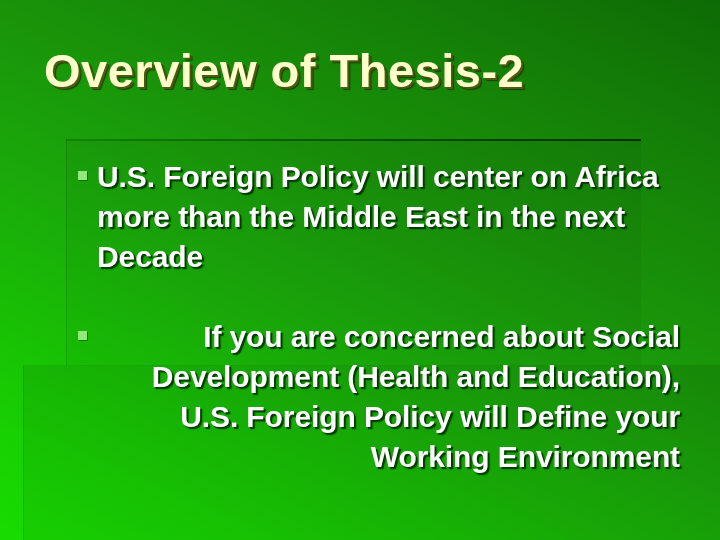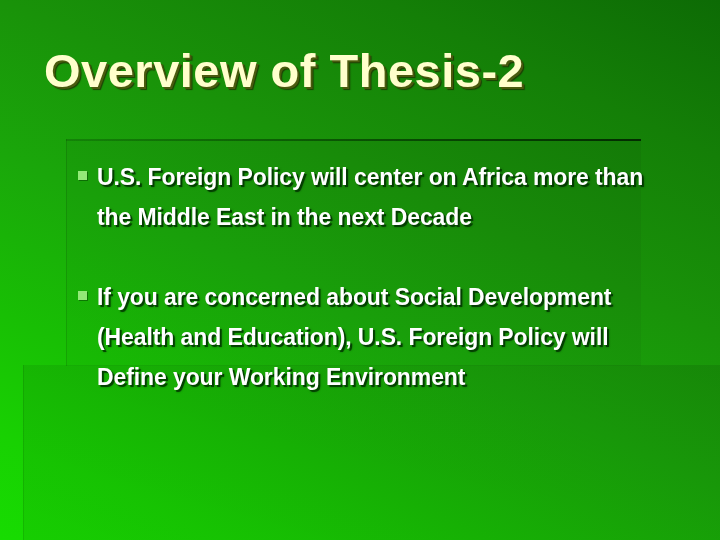--- a/index.html
+++ b/index.html
@@ -90,30 +90,30 @@
   #body {
     position: absolute;
     left: 70px;
     top: 157px;
     width: 610px;
   }
   .bullet-item {
     position: relative;
     padding-left: 27px;
     margin: 0 0 40px 0;
-    font-size: 23px;
+    font-size: 30px;
     font-weight: bold;
     line-height: 40px;
     letter-spacing: -0.1px;
     color: #ffffff;
     text-shadow:
        2px 2px 0 rgba(0,48,0,0.72),
        2px 2px 2px rgba(0,40,0,0.55);
   }
-  .bullet-item:last-child { margin-bottom: 12px; }
+  .bullet-item:last-child { margin-bottom: 12px; text-align: right; }
   .bullet-marker {
     position: absolute;
     left: 8px;
     top: 14px;
     width: 9px;
     height: 9px;
     background: #93e977;
     box-shadow: 1px 1px 0 rgba(0,50,0,0.45);
   }
   .bullet-text {

